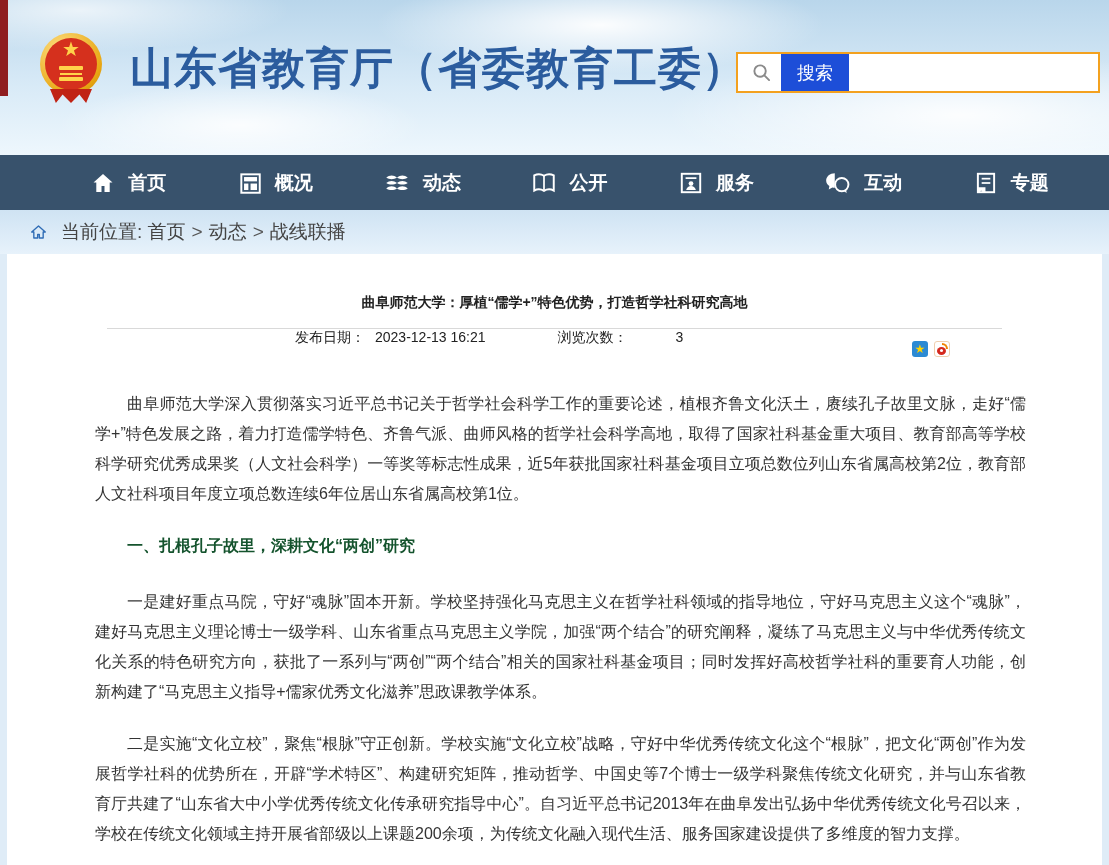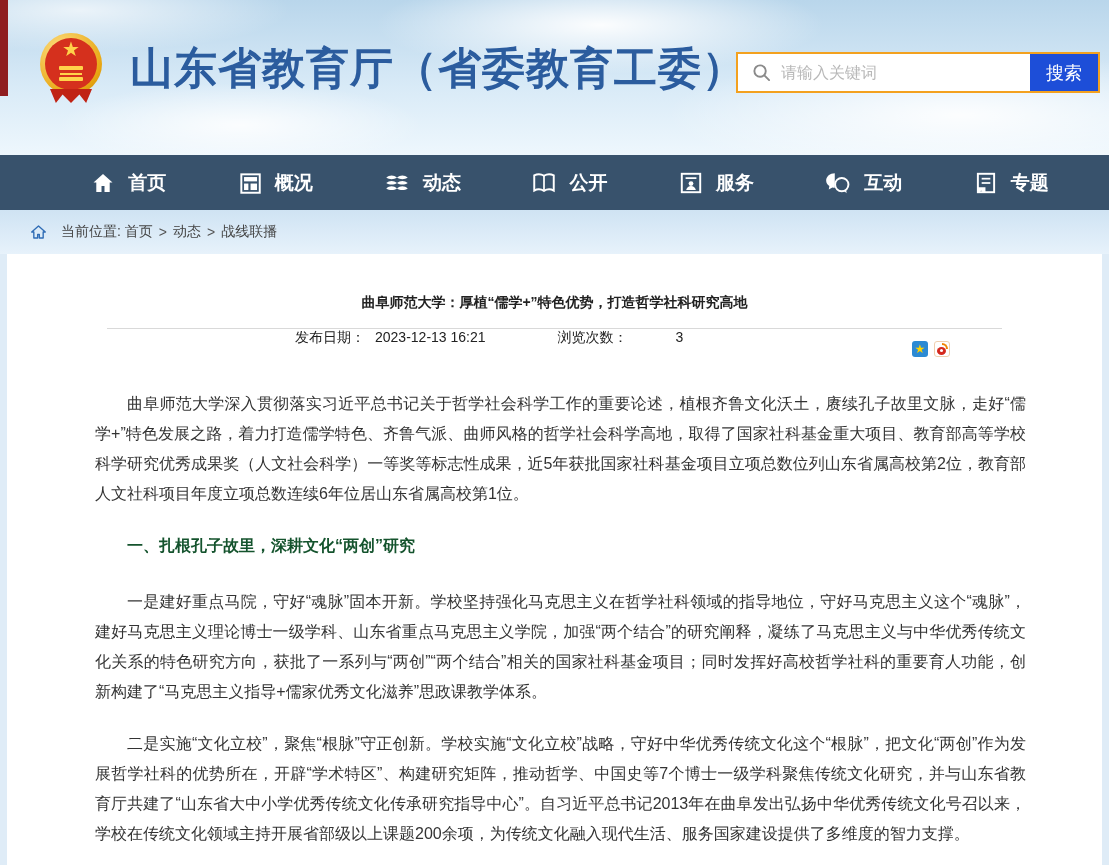--- a/index.html
+++ b/index.html
@@ -38,21 +38,21 @@
   .search-btn { width:68px; background:#1d4ed8; color:#fff; font-size:18px; border:none; cursor:pointer;
     display:flex; align-items:center; justify-content:center; font-family:inherit; }
 
   
   .nav { display:flex; height:55px; background:#38526c; align-items:center; justify-content:space-around; padding:0 25px 0 55px; }
   .nav-item { display:flex; align-items:center; gap:12px; color:#fff; font-size:19px; font-weight:bold; cursor:pointer; }
   .nav-item svg { display:block; }
 
   
   .breadcrumb { display:flex; align-items:center; height:44px; padding-left:30px;
-    background:linear-gradient(180deg,#cfe3f3 0%,#e7f2fb 100%); font-size:14px; color:#444; }
+    background:linear-gradient(180deg,#cfe3f3 0%,#e7f2fb 100%); font-size:19px; color:#444; }
   .breadcrumb .crumb-home { margin-right:14px; display:flex; align-items:center; }
   .breadcrumb .sep { margin:0 6px; color:#555; }
   .breadcrumb a { color:#444; text-decoration:none; cursor:pointer; }
 
   
   .panel { margin:0 7px; background:#fff; height:612px; overflow:hidden; padding-top:40px; }
   .article-title { text-align:center; font-size:14px; font-weight:bold; color:#222; padding:0 60px; }
   .title-rule { border-bottom:1px solid #d9d9d9; margin:16px 100px 0 100px; }
 
   .meta-row { position:relative; display:flex; align-items:flex-start; height:42px; font-size:14px; color:#222; padding-left:288px; }
@@ -90,21 +90,20 @@
       </div>
       <div class="site-title">山东省教育厅（省委教育工委）</div>
     </div>
     <div class="searchbox">
       <span class="mag">
         <svg width="19" height="19" viewBox="0 0 20 20">
             <circle cx="8.5" cy="8.5" r="6" fill="none" stroke="#8a8a8a" stroke-width="2"></circle>
             <line x1="13" y1="13" x2="18" y2="18" stroke="#8a8a8a" stroke-width="2" stroke-linecap="round"></line>
           </svg>
       </span>
-      <input type="text" placeholder="请输入关键词" style="">
       <button class="search-btn">搜索</button>
     </div>
   </div>
 
   <div class="nav">
     <div class="nav-item">
       <span>
         <svg width="26" height="24" viewBox="0 0 24 24">
             <path d="M12 3 2.5 11.5h2.8V21h5.2v-6h3v6h5.2v-9.5h2.8z" fill="#fff"></path>
           </svg>

